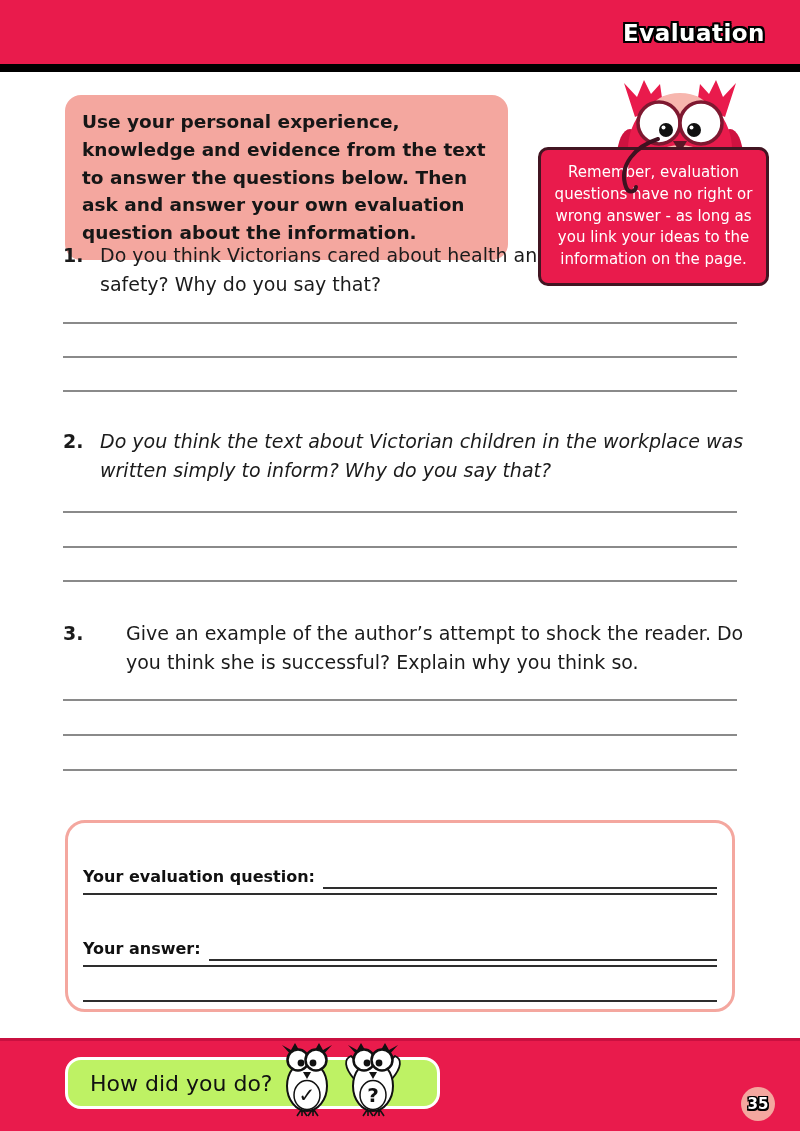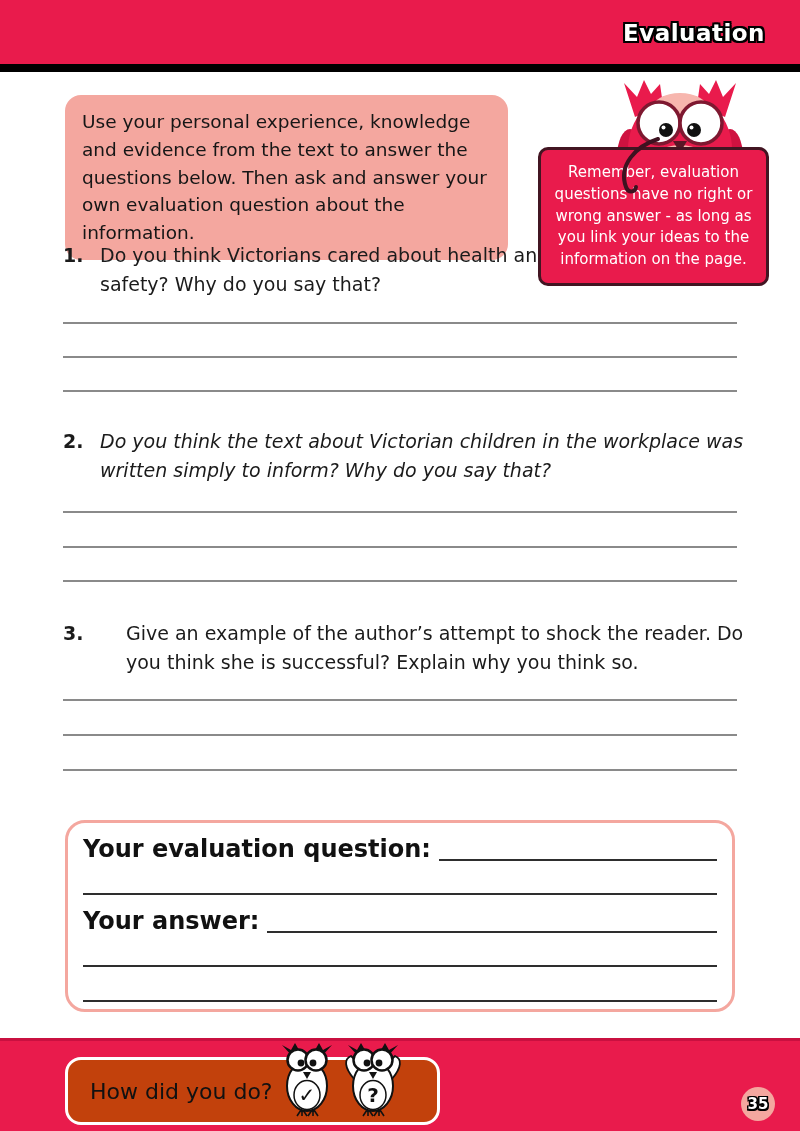--- a/index.html
+++ b/index.html
@@ -9,21 +9,21 @@
   }
   
   .top-band{position:absolute;left:0;top:0;width:800px;height:64px;background:#e91b4c;border-bottom:8px solid #000000;}
   .page-title{
     position:absolute;right:35px;top:20px;font-size:23px;font-weight:bold;color:#fff;letter-spacing:.5px;
     text-shadow:-2px -2px 0 #000,0 -2px 0 #000,2px -2px 0 #000,-2px 0 0 #000,2px 0 0 #000,-2px 2px 0 #000,0 2px 0 #000,2px 2px 0 #000;
   }
   
   .instruction-box{
     position:absolute;left:65px;top:95px;width:443px;min-height:122px;box-sizing:border-box;
-    background:#f4a79f;border-radius:16px;padding:13px 17px;font-size:18.5px;line-height:1.5;color:#161616;
+    background:#f4a79f;border-radius:16px;padding:13px 17px;font-size:18.5px;line-height:1.5;color:#161616;font-weight:bold;
   }
   
   .owl-top{position:absolute;left:610px;top:77px;width:140px;height:100px;z-index:1;}
   .speech-bubble{
     position:absolute;left:538px;top:147px;width:231px;height:139px;box-sizing:border-box;z-index:2;
     background:#e91b4c;border:3px solid #421522;border-radius:10px;color:#fff;
     display:flex;align-items:center;justify-content:center;text-align:center;
     font-size:15px;line-height:1.45;padding:6px 9px;
   }
   .bubble-tail{position:absolute;left:598px;top:133px;width:70px;height:66px;z-index:3;}
@@ -33,30 +33,30 @@
   .q1{left:63px;top:241px;} .q1 .q-text{width:475px;}
   .q2{left:63px;top:427px;} .q2 .q-text{width:655px;font-style:italic;}
   .q3{left:63px;top:619px;} .q3 .q-text{width:655px;margin-left:26px;}
   .answer-line{position:absolute;left:63px;width:674px;height:0;border-top:2px solid #8a8a8a;}
   
   .eval-box{
     position:absolute;left:65px;top:820px;width:670px;height:192px;box-sizing:border-box;
     background:#fff;border:3px solid #f4a79f;border-radius:20px;
   }
   .eval-row{position:absolute;left:15px;right:15px;display:flex;align-items:flex-end;}
-  .eval-label{font-size:24px;font-weight:bold;line-height:24px;white-space:nowrap;color:#111;}
+  .eval-label{font-size:16px;font-weight:bold;line-height:24px;white-space:nowrap;color:#111;margin-top:28px;}
   .eval-row .write-line{flex:1;margin-left:8px;height:21px;border-bottom:2px solid #2e2e2e;}
   .eval-line{position:absolute;left:15px;right:15px;height:0;border-top:2px solid #2e2e2e;}
   .eval-row-1{top:14px;} .eval-line-a{top:70px;}
   .eval-row-2{top:86px;} .eval-line-b{top:142px;} .eval-line-c{top:177px;}
   
   .footer-band{position:absolute;left:0;top:1038px;width:800px;height:93px;background:#e91b4c;border-top:3px solid #c91040;box-sizing:border-box;}
   .how-box{
-    position:absolute;left:65px;top:1057px;width:375px;height:68px;box-sizing:border-box;
-    background:#c2410c;border:3.5px solid #ffffff;border-radius:16px;z-index:1;
+    position:absolute;left:65px;top:1057px;width:375px;height:52px;box-sizing:border-box;
+    background:#bef264;border:3.5px solid #ffffff;border-radius:16px;z-index:1;
   }
   .how-text{position:absolute;left:22px;top:50%;transform:translateY(-50%);font-size:22px;color:#111;}
   .owls-bottom{position:absolute;left:276px;top:1043px;width:130px;height:74px;z-index:2;}
   .page-badge{
     position:absolute;left:741px;top:1087px;width:34px;height:34px;border-radius:50%;background:#f4a79f;
     display:flex;align-items:center;justify-content:center;z-index:1;
   }
   .page-num{
     font-size:15px;font-weight:bold;color:#fff;
     text-shadow:-1.5px -1.5px 0 #000,0 -1.5px 0 #000,1.5px -1.5px 0 #000,-1.5px 0 0 #000,1.5px 0 0 #000,-1.5px 1.5px 0 #000,0 1.5px 0 #000,1.5px 1.5px 0 #000;

